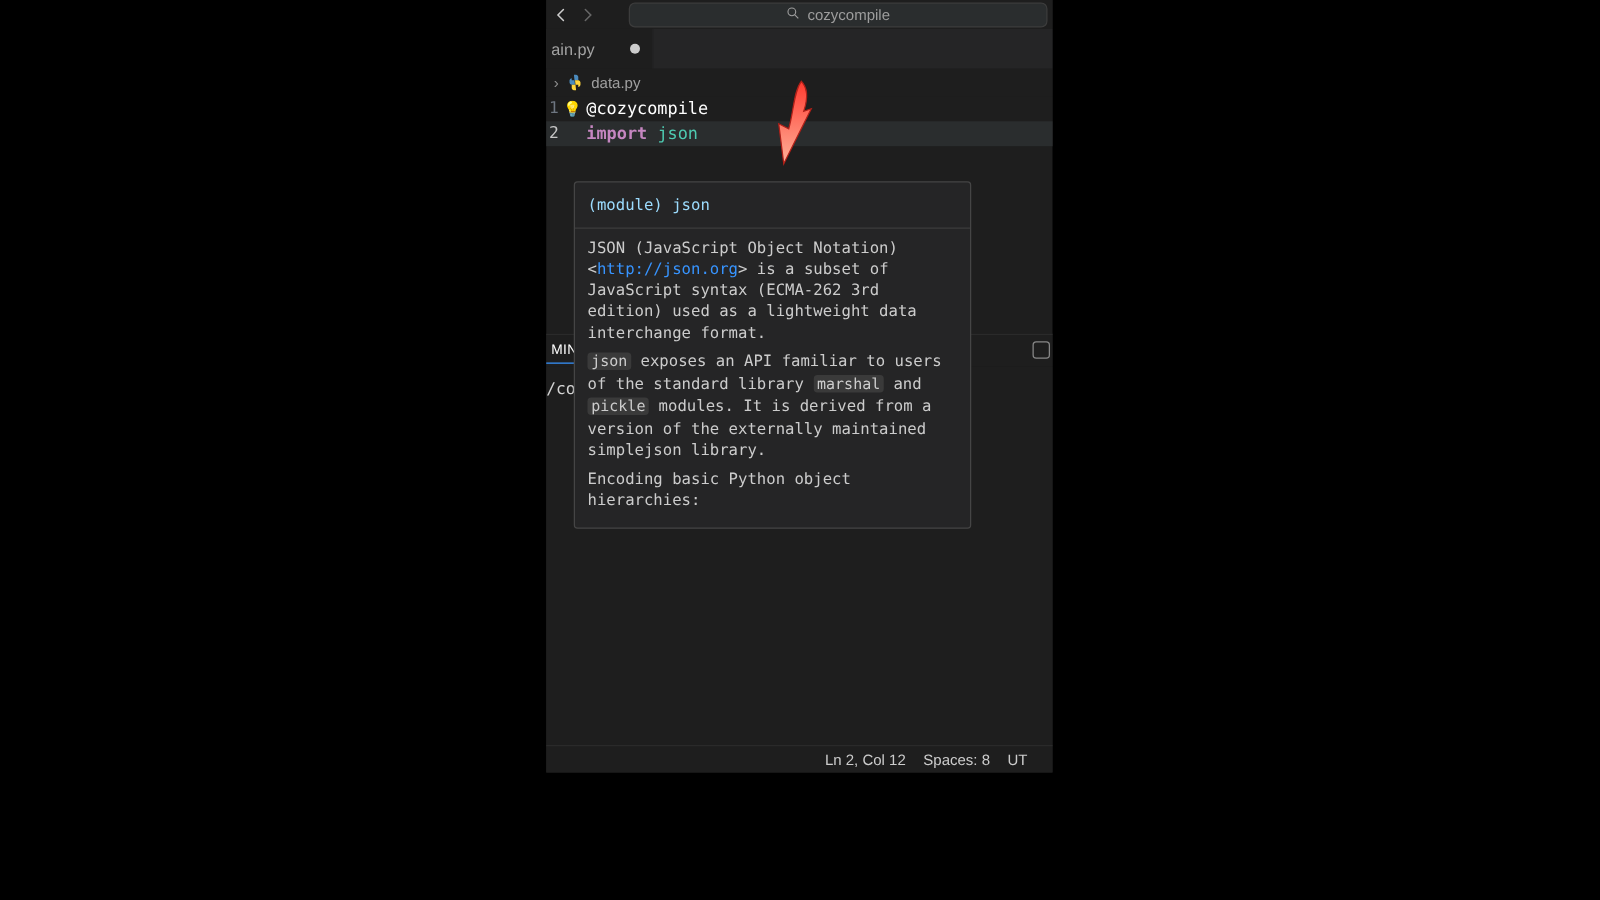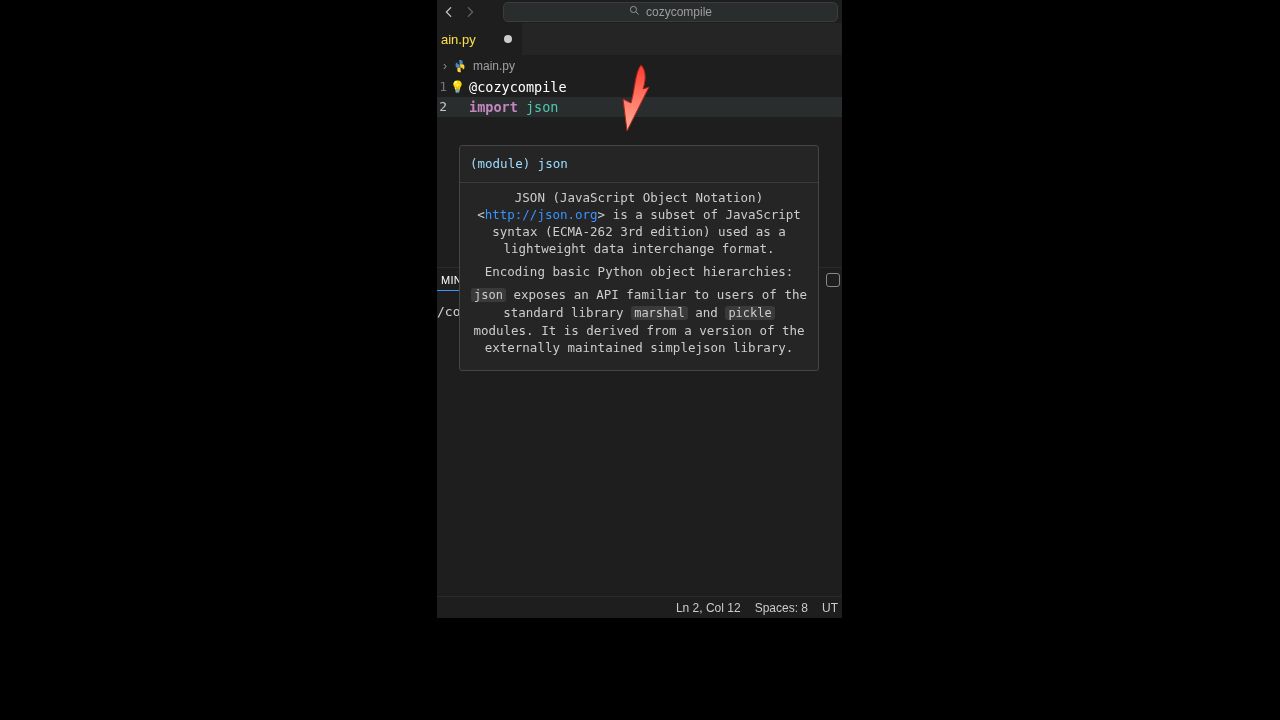--- a/index.html
+++ b/index.html
@@ -54,21 +54,21 @@
     display: flex;
     align-items: stretch;
   }
   .tab {
     background: #1e1e1e;
     display: flex;
     align-items: center;
     gap: 22px;
     padding: 0 10px 0 4px;
     font-size: 13px;
-    color: #fde047;
+    color: #a3a3a3;
     border-right: 1px solid #252526;
   }
   .tab .dot {
     width: 8px; height: 8px; border-radius: 50%; background: #cccccc;
     margin-left: 6px;
   }
   .breadcrumb {
     height: 22px;
     display: flex;
     align-items: center;
@@ -116,36 +116,36 @@
   .tok-decorator { color: #ffffff; }
   .tok-keyword { color: #c586c0; font-weight: bold; }
   .tok-module { color: #4ec9b0; }
   .line-hl { background: #2a2d2e; }
   .line-hl .lineno { color: #c6c6c6; }
 
   .hover-popup {
     position: absolute;
     left: 22px;
     top: 68px;
-    width: 360px;
+    width: 318px;
     background: #252526;
     border: 1px solid #454545;
     border-radius: 3px;
     font-size: 12.5px;
     color: #cccccc;
     z-index: 5;
   }
   .hover-sig {
     padding: 8px 10px;
     font-family: Menlo, Consolas, monospace;
     color: #9cdcfe;
     border-bottom: 1px solid #3c3c3c;
     font-size: 12.5px;
   }
-  .hover-body { padding: 6px 10px 8px 10px; line-height: 17px; text-align: center; }
+  .hover-body { padding: 6px 10px 8px 10px; line-height: 17px; }
   .hover-body p { margin-bottom: 6px; }
   .hover-body .mono { font-family: Menlo, Consolas, monospace; background: #3a3a3a; padding: 0 3px; border-radius: 3px; font-size: 12px; }
   .hover-body a { color: #3794ff; text-decoration: none; }
 
   .panel-headerbar {
     position: relative;
     height: 26px;
     background: #1e1e1e;
     border-top: 1px solid #2a2a2a;
     display: flex;
@@ -187,21 +187,21 @@
   }
 
   .statusbar {
     height: 22px;
     background: #1e1e1e;
     border-top: 1px solid #2a2a2a;
     display: flex;
     align-items: center;
     justify-content: flex-end;
     gap: 14px;
-    padding: 0 4px;
+    padding: 0 20px;
     font-size: 12px;
     color: #cccccc;
   }
 
   .arrow-emoji {
     position: absolute;
     left: 162px;
     top: -18px;
     width: 60px;
     height: 90px;
@@ -244,21 +244,21 @@
   </div>
 
   <div class="breadcrumb">
     <span class="chev">›</span>
     <span class="py-icon">
       <svg width="14" height="14" viewBox="0 0 16 16">
         <path d="M7 1h2c1 0 2 1 2 2v3H5V4c-1 0-2 1-2 2v2c0 1 1 2 2 2h3" fill="#4B8BBE"></path>
         <path d="M9 15H7c-1 0-2-1-2-2v-3h6v2c1 0 2-1 2-2V8c0-1-1-2-2-2H8" fill="#FFD43B"></path>
       </svg>
     </span>
-    <span>main.py</span>
+    <span>data.py</span>
   </div>
 
   <div class="editor">
     <div class="code-line">
       <span class="lineno">1</span>
       <span class="bulb">💡</span>
       <span class="code-text"><span class="tok-decorator">@cozycompile</span></span>
     </div>
     <div class="code-line line-hl">
       <span class="lineno">2</span>
@@ -277,24 +277,24 @@
         <path d="M42 6 C46 10 48 18 44 30 L50 28 L28 72 L24 40 L32 44 C36 30 36 14 42 6 Z" fill="url(#arrGrad)" stroke="#b02018" stroke-width="1"></path>
       </svg>
     </div>
 
     <div class="hover-popup">
       <div class="hover-sig">(module) json</div>
       <div class="hover-body">
         <p>
           <span>JSON (JavaScript Object Notation) &lt;</span><a href="#">http://json.org</a><span>&gt; is a subset of JavaScript syntax (ECMA-262 3rd edition) used as a lightweight data interchange format.</span>
         </p>
-        <p>Encoding basic Python object hierarchies:</p>
         <p>
           <span class="mono">json</span><span> exposes an API familiar to users of the standard library </span><span class="mono">marshal</span><span> and </span><span class="mono">pickle</span><span> modules. It is derived from a version of the externally maintained simplejson library.</span>
         </p>
+        <p>Encoding basic Python object hierarchies:</p>
       </div>
     </div>
   </div>
 
   <div style="height:150px; flex:0 0 auto;"></div>
 
   <div class="panel-headerbar">
     <span class="panel-tab">MINA</span>
     <span class="panel-right-icon"></span>
   </div>

